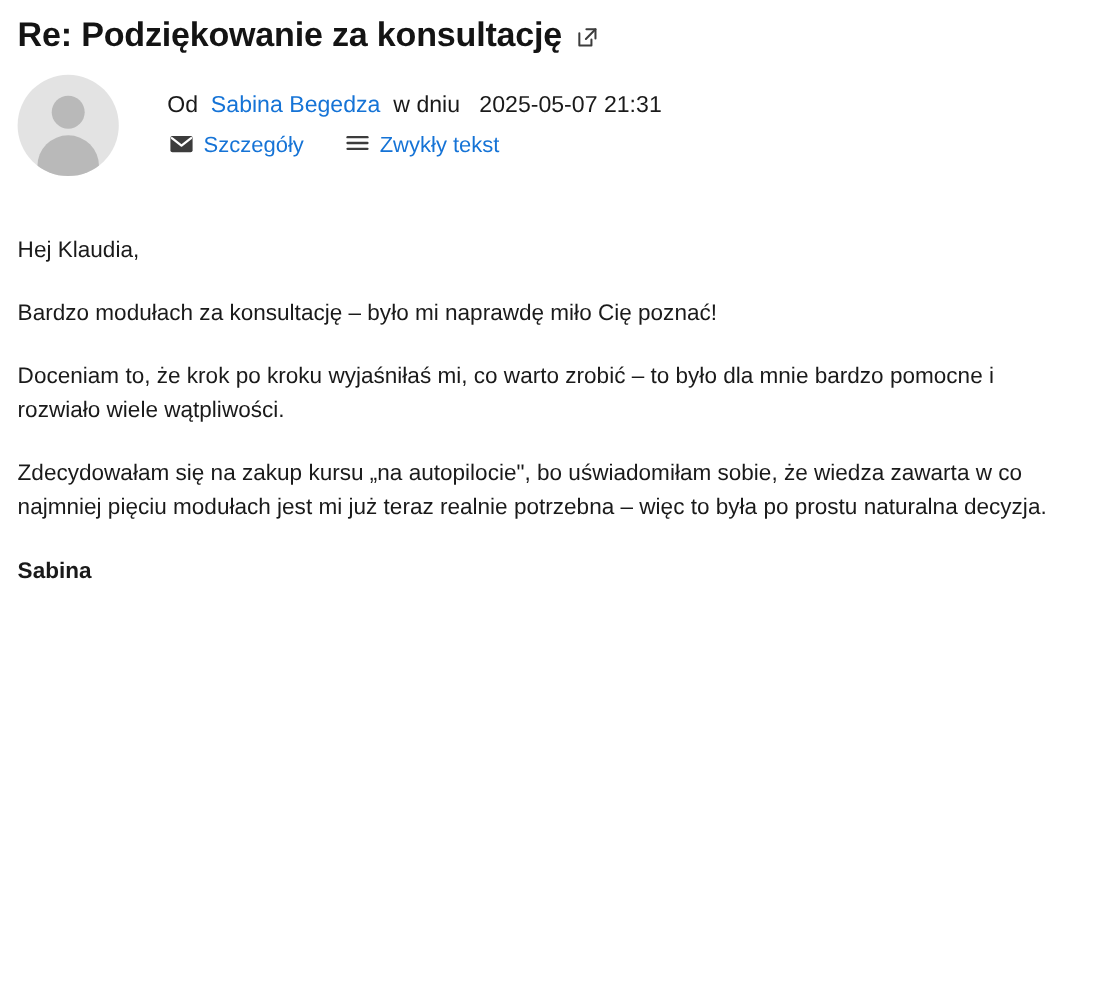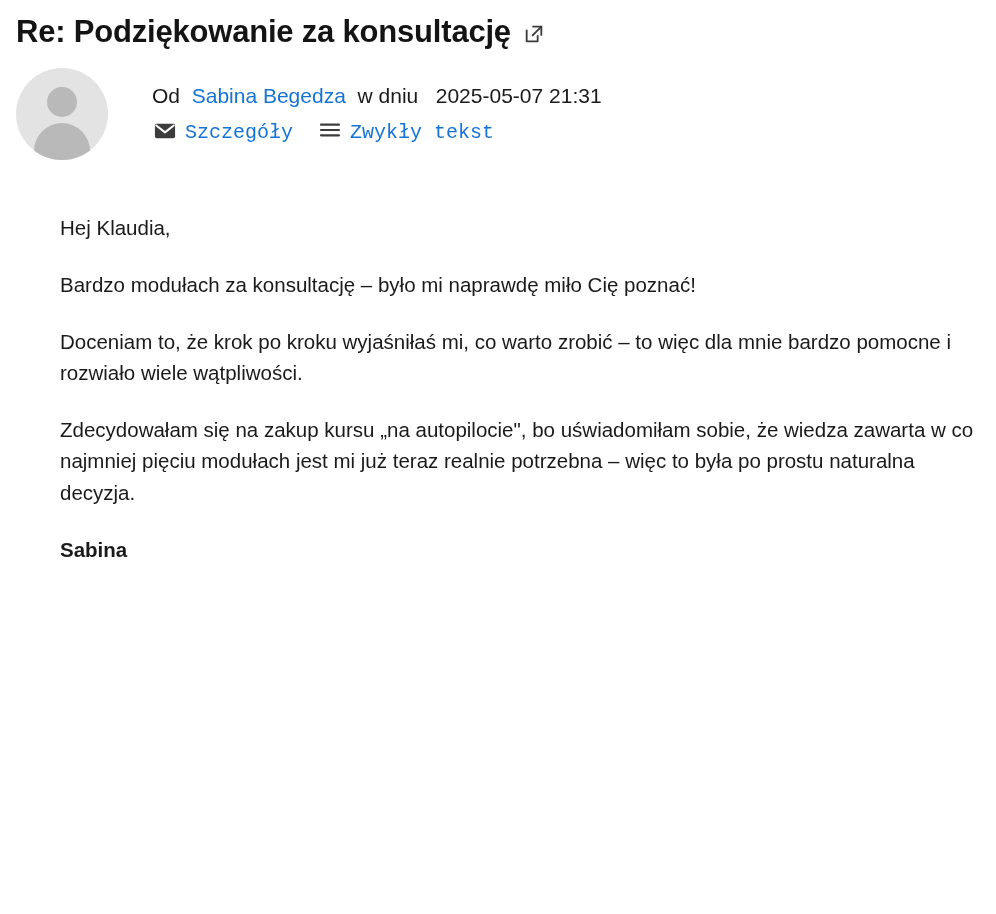--- a/index.html
+++ b/index.html
@@ -95,24 +95,23 @@
   .sender-name {
     color: #1573d6;
     text-decoration: none;
     cursor: pointer;
   }
   .date-text { color: #1a1a1a; }
 
   .meta-row {
     display: flex;
     align-items: center;
-    gap: 26px;
+    gap: 38px;
     margin-top: 12px;
     margin-left: 2px;
-    font-family: Liberation Mono, monospace;
   }
   .meta-item {
     display: flex;
     align-items: center;
     gap: 9px;
     cursor: pointer;
   }
   .meta-item .label {
     font-size: 20px;
     color: #1573d6;
@@ -125,21 +124,20 @@
   }
   .meta-icon svg { display: block; }
 
   
   .mail-body {
     margin-top: 52px;
     font-size: 20.5px;
     line-height: 1.52;
     color: #1a1a1a;
     max-width: 940px;
-    margin-left: 44px;
   }
   .mail-body p {
     margin: 0 0 26px 0;
   }
   .mail-body p:last-child { margin-bottom: 0; font-weight: bold; }
   .mail-body p.tight { margin-bottom: 0; }
 </style>
 </head>
 <body>
 
@@ -192,18 +190,18 @@
           </span>
           <span class="label">Zwykły tekst</span>
         </div>
       </div>
     </div>
   </div>
 
   <div class="mail-body">
     <p>Hej Klaudia,</p>
     <p>Bardzo modułach za konsultację – było mi naprawdę miło Cię poznać!</p>
-    <p>Doceniam to, że krok po kroku wyjaśniłaś mi, co warto zrobić – to więc dla mnie bardzo pomocne i rozwiało wiele wątpliwości.</p>
+    <p>Doceniam to, że krok po kroku wyjaśniłaś mi, co warto zrobić – to było dla mnie bardzo pomocne i rozwiało wiele wątpliwości.</p>
     <p>Zdecydowałam się na zakup kursu „na autopilocie", bo uświadomiłam sobie, że wiedza zawarta w co najmniej pięciu modułach jest mi już teraz realnie potrzebna – więc to była po prostu naturalna decyzja.</p>
     <p>Sabina</p>
   </div>
 
 </div>
 
 </body></html>

